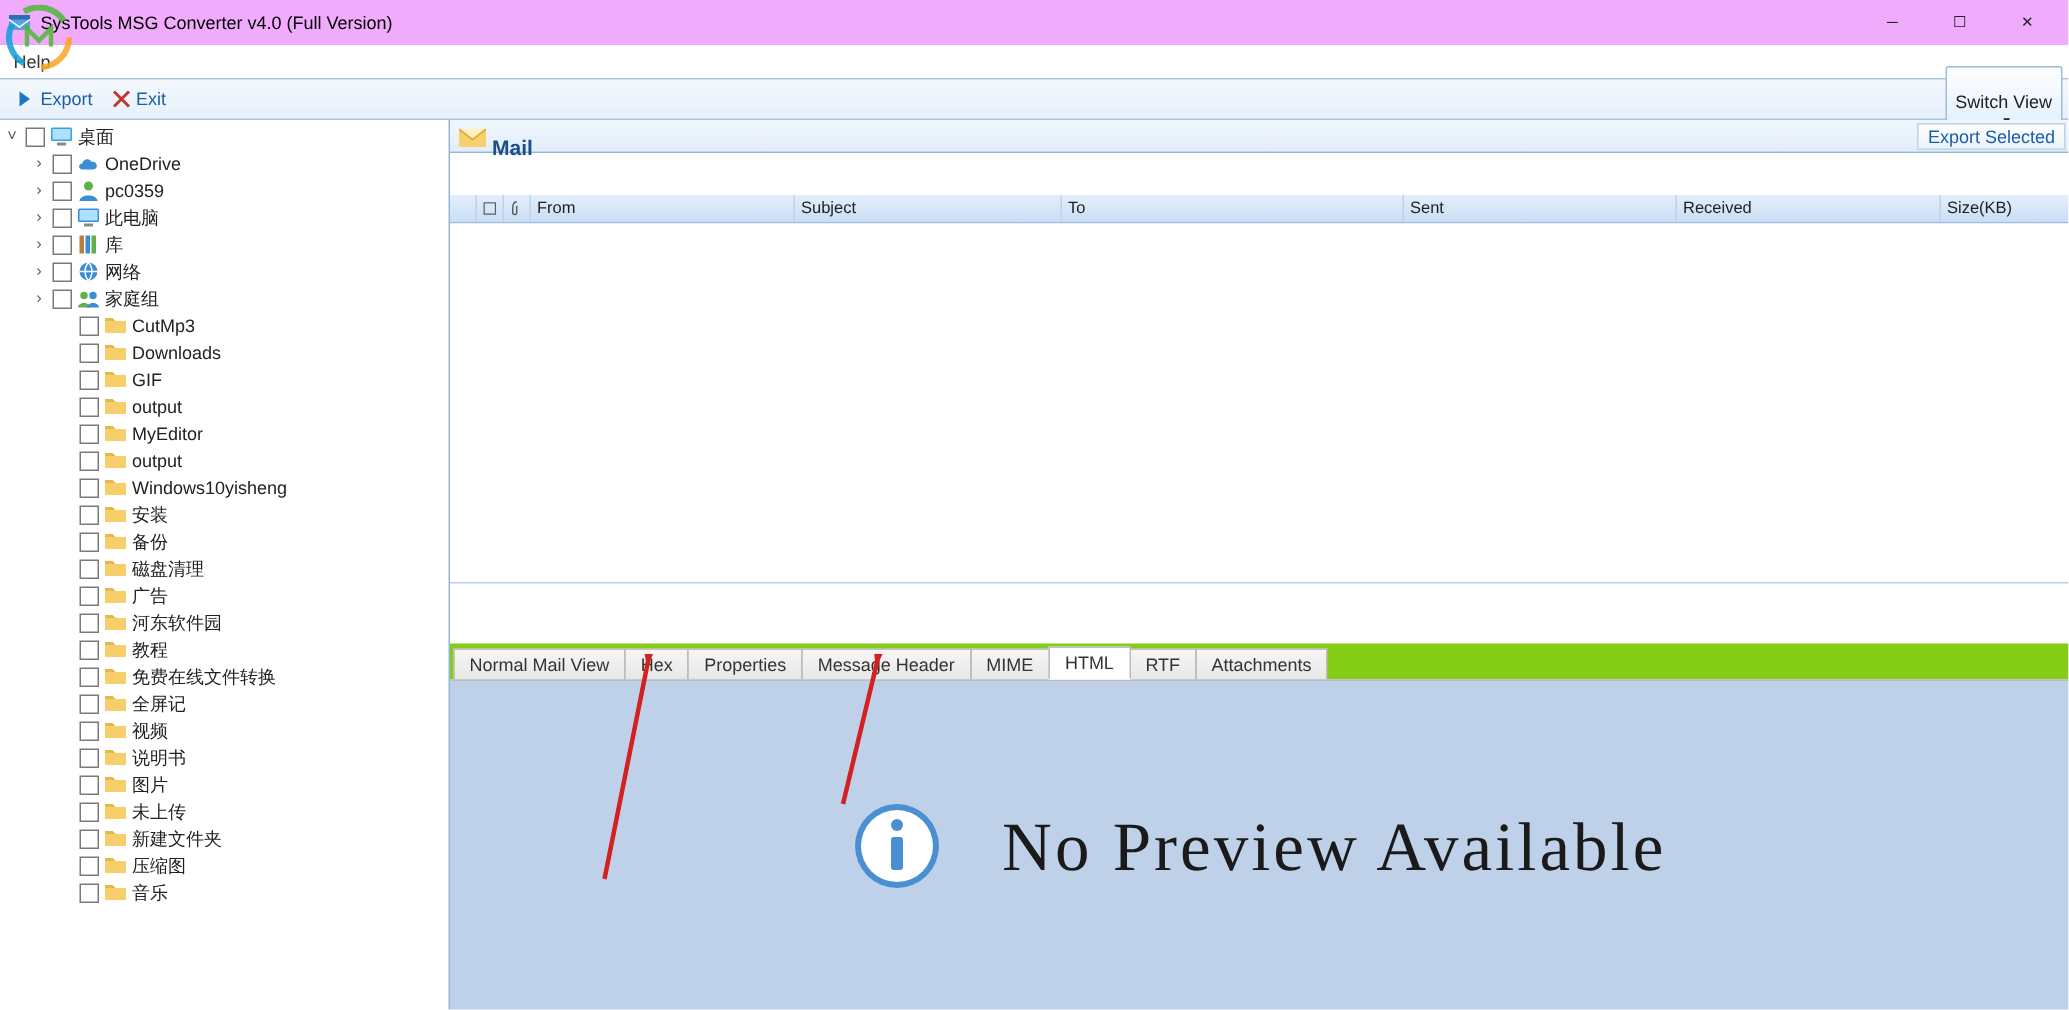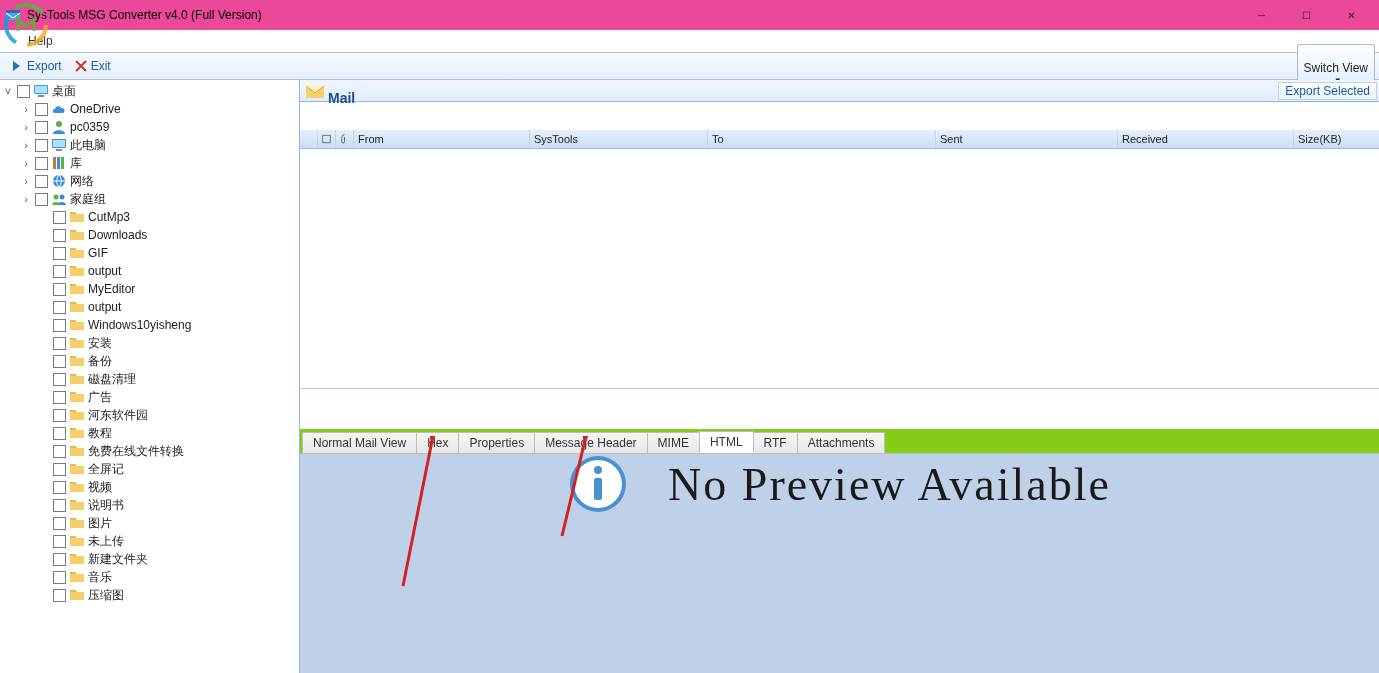--- a/index.html
+++ b/index.html
@@ -8,31 +8,31 @@
     font-size: 12px;
     background: #fff;
     width: 1379px;
     height: 673px;
     overflow: hidden;
     color: #222;
     position: relative;
   }
   
   .title-bar {
-    height: 30px; background: #ec4899;
+    height: 30px; background: #f0abfc;
     display: flex; align-items: center;
     padding: 0 5px;
   }
   .title-bar .icon { width: 16px; height: 16px; margin-right: 6px; display:inline-block;}
   .title-bar .icon svg{width:16px;height:16px;}
   .title-bar .title { flex: 1; color: #000; font-size:12px; }
   .win-controls { display: flex; }
   .win-btn { width: 45px; height: 30px; display:flex; align-items:center; justify-content:center; font-family: "Segoe MDL2 Assets","Segoe UI Symbol", sans-serif; font-size: 10px; cursor:default;}
   
-  .menu-bar { height: 22px; padding: 0 20px; display:flex; align-items:center; color:#333;}
+  .menu-bar { height: 22px; padding: 0 1px; display:flex; align-items:center; color:#333;}
   .menu-item { padding: 2px 8px; cursor:default;}
   
   .toolbar {
     height: 26px; display:flex; align-items:center;
     background: linear-gradient(#f5f9fe,#e6f0fb);
     border-top:1px solid #a8c3e0;
     border-bottom:1px solid #a8c3e0;
     padding:13px 4px;
   }
   .toolbar .tb-left{display:flex;align-items:center;flex:1;}
@@ -61,21 +61,21 @@
   .mail-header .mh-title{color:#1c4f8a;font-weight:bold;font-size:14px;flex:1;margin-top:15px;}
   .export-sel{border:1px solid #bcd3ea;padding:1px 6px;background:linear-gradient(#fff,#e9f2fc);margin-right:2px;display:flex;align-items:center;color:#1a5ea8;font-size:12px;}
   .col-headers{height:19px;display:flex;align-items:center;background:linear-gradient(#e4effc,#c9ddf4);border-bottom:1px solid #9ebce0;font-size:11px;color:#222;margin-top:28px;}
   .col{border-right:1px solid #bcd3ea;padding:0 4px;height:100%;display:flex;align-items:center;overflow:hidden;}
   .mail-list{flex:0 0 240px;background:#fff;border-bottom:1px solid #b9cfe8;}
   
   .tab-strip{height:24px;display:flex;background:#84cc16;align-items:flex-end;padding-left:2px;margin-top:40px;}
   .tab{border:1px solid #bdbdbd;border-bottom:none;background:linear-gradient(#f6f6f6,#e7e7e7);padding:3px 10px;margin-right:0;font-size:12px;color:#333;cursor:default;}
   .tab + .tab{margin-left:-1px;}
   .tab.active{background:#fff;border-bottom:1px solid #fff;position:relative;z-index:2;font-family:inherit;}
-  .preview{flex:1;background:#bfd1e8;display:flex;align-items:flex-start;justify-content:center;position:relative;border-top:1px solid #bdbdbd;}
+  .preview{flex:1;background:#bfd1e8;display:flex;align-items:center;justify-content:center;position:relative;border-top:1px solid #bdbdbd;}
   .preview .msg{display:flex;align-items:center;}
   .preview .info-ic{width:60px;height:60px;margin-right:40px;}
   .preview .no-prev{font-family:Georgia, "Times New Roman", serif;font-size:46px;color:#1a1a1a;letter-spacing:2px;}
   
   .watermark{position:absolute;left:4px;top:3px;pointer-events:none;opacity:0.85;display:flex;align-items:center;}
   .watermark .wm-logo{width:44px;height:44px;}
   .watermark .wm-text{display:flex;flex-direction:column;margin-left:2px;}
   .watermark .wm-text .l1{color:#129ed9;font-size:20px;font-weight:bold;font-family:"Microsoft YaHei",sans-serif;}
   .watermark .wm-text .l2{color:#50b837;font-size:11px;font-family:Verdana,sans-serif;letter-spacing:1px;}
   
@@ -397,30 +397,30 @@
               </svg></span>
             <span class="lbl">新建文件夹</span>
           </div>
           <div class="tree-row indent3">
             <span class="exp"></span>
             <span class="chk"></span>
             <span class="node-ic"><svg viewBox="0 0 16 16">
                 <path d="M1 3 L6 3 L8 5 L15 5 L15 13 L1 13 Z" fill="#f7cf6a"></path>
                 <path d="M1 3 L6 3 L8 5 L1 5 Z" fill="#e3b84d"></path>
               </svg></span>
+            <span class="lbl">压缩图</span>
+          </div>
+          <div class="tree-row indent3">
+            <span class="exp"></span>
+            <span class="chk"></span>
+            <span class="node-ic"><svg viewBox="0 0 16 16">
+                <path d="M1 3 L6 3 L8 5 L15 5 L15 13 L1 13 Z" fill="#f7cf6a"></path>
+                <path d="M1 3 L6 3 L8 5 L1 5 Z" fill="#e3b84d"></path>
+              </svg></span>
             <span class="lbl">音乐</span>
-          </div>
-          <div class="tree-row indent3">
-            <span class="exp"></span>
-            <span class="chk"></span>
-            <span class="node-ic"><svg viewBox="0 0 16 16">
-                <path d="M1 3 L6 3 L8 5 L15 5 L15 13 L1 13 Z" fill="#f7cf6a"></path>
-                <path d="M1 3 L6 3 L8 5 L1 5 Z" fill="#e3b84d"></path>
-              </svg></span>
-            <span class="lbl">压缩图</span>
           </div>
         </div>
     </div>
   </div>
 
   <div class="content">
     <div class="mail-header">
       <span class="mh-ic">
         <svg viewBox="0 0 18 14">
             <rect x="0" y="2" width="18" height="12" rx="1" fill="#f6d06c"></rect>
@@ -444,21 +444,21 @@
         <svg width="12" height="12" viewBox="0 0 12 12">
             <rect x="1" y="1" width="10" height="10" fill="none" stroke="#555" stroke-width="1"></rect>
           </svg>
       </div>
       <div class="col" style="width:18px;">
         <svg width="10" height="12" viewBox="0 0 10 12">
             <path d="M5 1 C2 1 2 4 2 6 L2 9 C2 11 5 11 5 9 L5 4" stroke="#555" fill="none" stroke-width="1"></path>
           </svg>
       </div>
       <div class="col" style="width:176px;">From</div>
-      <div class="col" style="width:178px;">SysTools</div>
+      <div class="col" style="width:178px;">Subject</div>
       <div class="col" style="width:228px;">To</div>
       <div class="col" style="width:182px;">Sent</div>
       <div class="col" style="width:176px;">Received</div>
       <div class="col" style="flex:1;border-right:none;">Size(KB)</div>
     </div>
 
     <div class="mail-list"></div>
 
     <div class="tab-strip">
       <div class="tab">Normal Mail View</div>

